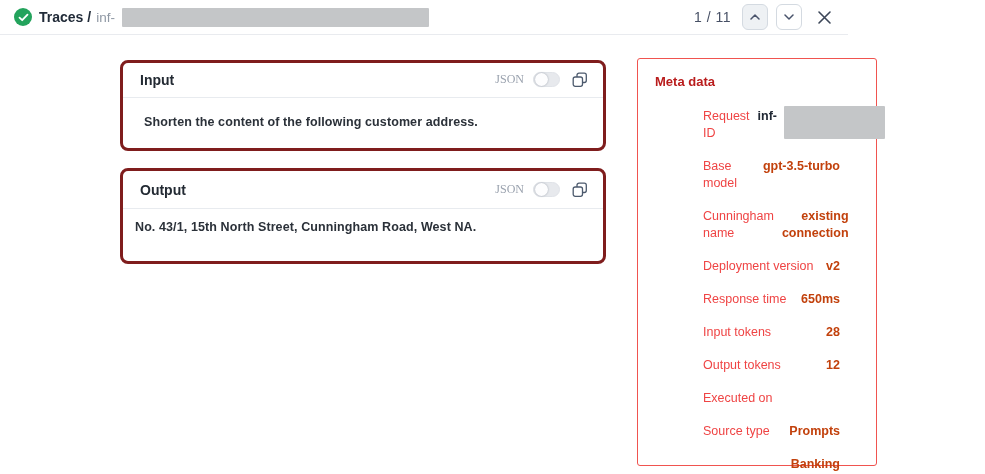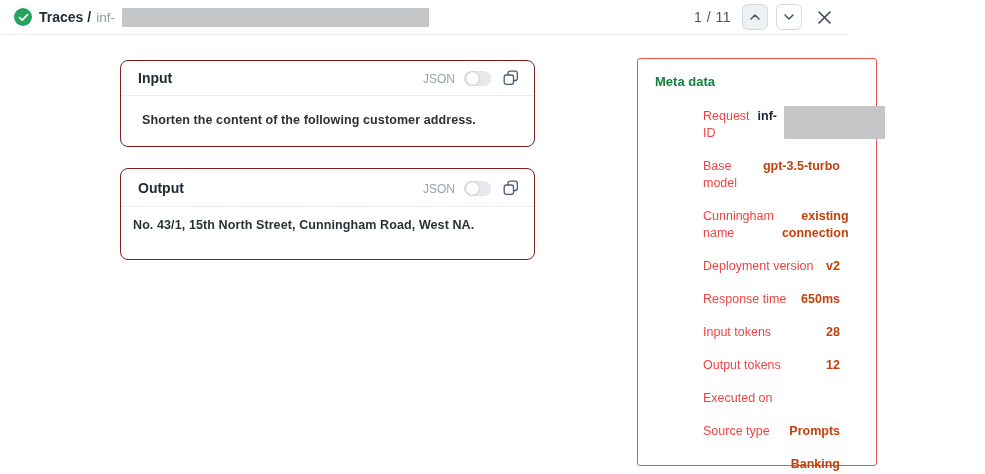--- a/index.html
+++ b/index.html
@@ -31,29 +31,29 @@
     background:#fff; margin-left:8px;
   }
   .nav-btn.prev { background:#eef1f4; margin-left:0; }
   .close-btn {
     width:24px; height:24px; margin-left:10px; border:none; background:transparent;
     display:flex; align-items:center; justify-content:center; cursor:pointer;
   }
 
   
   .card {
-    position:absolute; left:120px; width:415px; background:#fff;
-    border:1px solid #7f1d1d; border-radius:8px;
+    position:absolute; left:120px; width:486px; background:#fff;
+    border:3px solid #7f1d1d; border-radius:8px;
   }
   .card-input  { top:60px; }
   .card-output { top:168px; }
   .card-header { display:flex; align-items:center; padding:9px 15px 9px 17px; }
   .card-output .card-header { padding-top:11px; padding-bottom:10px; }
   .card-title { font-size:14px; font-weight:700; color:#232a33; }
-  .card-controls { margin-left:auto; display:flex; align-items:flex-end; }
+  .card-controls { margin-left:auto; display:flex; align-items:flex-start;font-family:Liberation Serif, serif; }
   .json-label { font-size:12px; color:#9aa2ae; margin-right:9px; }
   .toggle {
     width:27px; height:15px; border-radius:8px; background:#e7e9ed;
     border:1px solid #e0e3e8; position:relative; cursor:pointer; margin-right:12px;
   }
   .toggle-knob {
     position:absolute; left:1px; top:0; width:13px; height:13px; border-radius:50%;
     background:#fdfdfe; box-shadow:0 0 2px rgba(60,70,90,.45);
   }
   .copy-btn { border:none; background:transparent; cursor:pointer; display:flex; padding:0; }
@@ -63,21 +63,21 @@
   }
   .card-input  .card-body { padding:17px 14px 18px 21px; }
   .card-output .card-body { padding:11px 14px 26px 12px; }
 
   
   .meta-panel {
     position:absolute; left:637px; top:58px; width:240px; height:408px;
     border:1px solid #f0534f; border-radius:3px; background:#fff;
     padding:15px 36px 0 17px;
   }
-  .meta-title { font-size:13px; font-weight:700; color:#15803d; margin-bottom:19px; }
+  .meta-title { font-size:13px; font-weight:700; color:#b91c1c; margin-bottom:19px; }
   .meta-row { display:flex; margin-bottom:16px; font-size:12.5px; line-height:17px; }
   .meta-label { color:#ef4444; padding-right:8px; flex:1 1 auto;margin-left:48px; }
   .meta-value { margin-left:auto; text-align:right; color:#c2410c; font-weight:700; white-space:nowrap; }
   .meta-row.row-deployment-name .meta-value { white-space:normal; max-width:80px; }
   .meta-row.row-request-id .req-value { display:flex; align-items:flex-start; flex:0 0 auto; }
   .req-prefix { color:#202834; font-weight:700; margin-right:7px; }
   .req-redact { width:101px; height:33px; margin-top:-2px; }
 
   svg { display:block; }
 </style>

